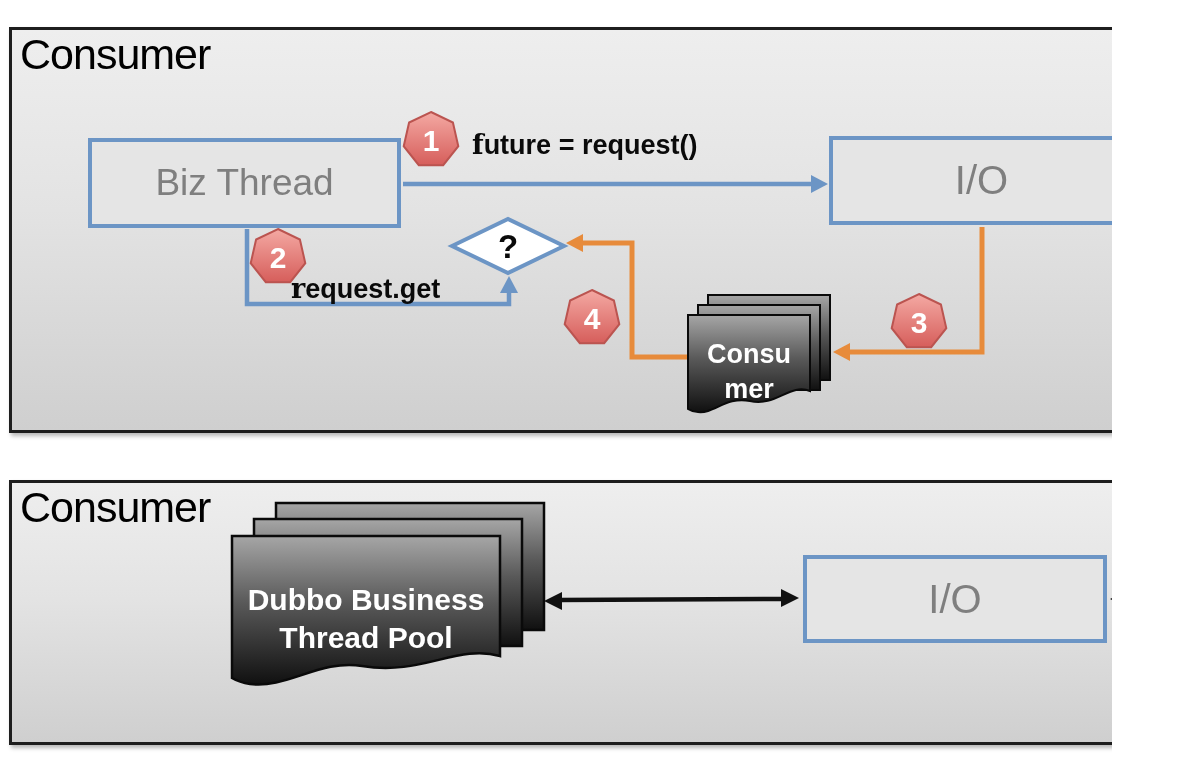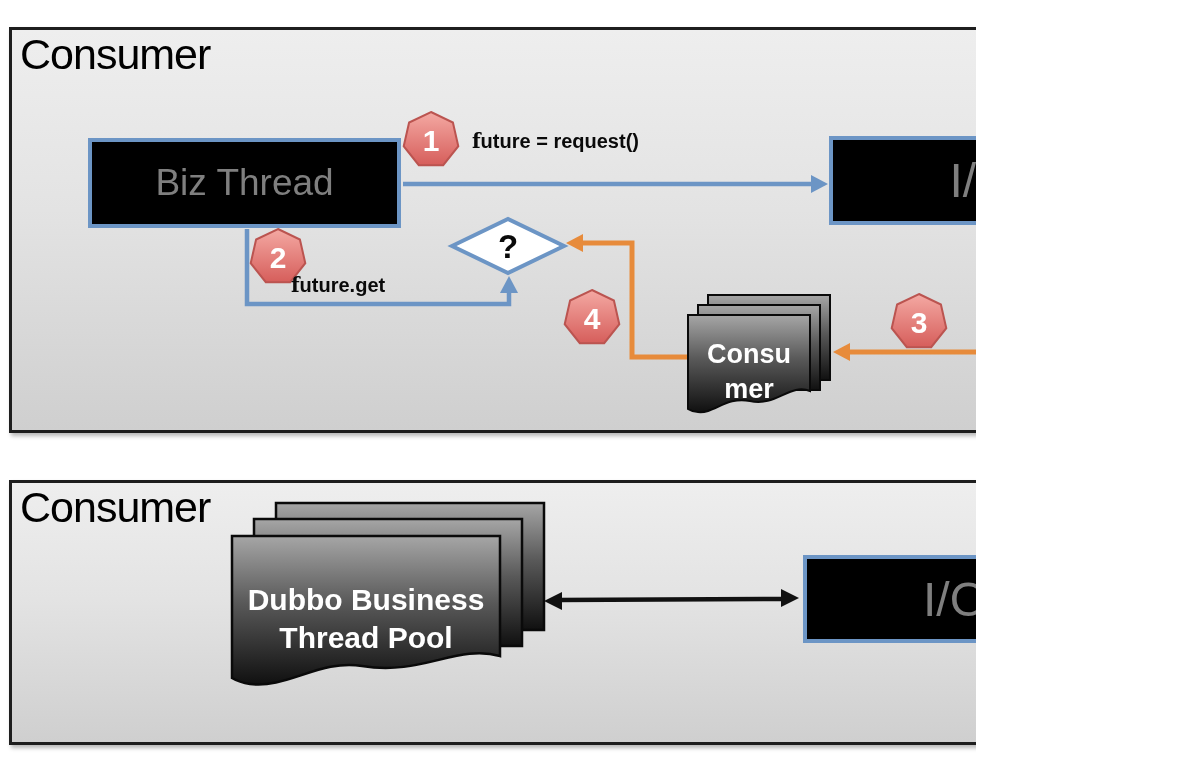--- a/index.html
+++ b/index.html
@@ -1,17 +1,17 @@
 <!DOCTYPE html>
 <html><head>
 <meta charset="utf-8">
 <style>
   html,body{margin:0;padding:0;background:#ffffff;}
   .canvas{
-    position:relative;width:976px;height:770px;overflow:hidden;
+    position:relative;width:1112px;height:770px;overflow:hidden;
     background:#ffffff;
     font-family:"Liberation Sans",sans-serif;
   }
   
   .panel{
     position:absolute;
     background:linear-gradient(180deg,#eeeeee 0%,#e3e3e3 45%,#cfcfcf 100%);
     border:3px solid #1e1e1e;
     box-shadow:2px 3px 4px rgba(0,0,0,.28);
     box-sizing:border-box;
@@ -19,33 +19,33 @@
   }
   .panel.consumer{left:9px;top:27px;width:1156px;height:406px;}
   .panel.provider{left:9px;top:480px;width:1156px;height:265px;}
   .panel-title{
     position:absolute;left:8px;top:0px;
     font-size:43px;line-height:1.15;color:#000;
     font-weight:400;letter-spacing:-1px;
   }
   
   .node{
-    position:absolute;background:#000000;border:4px solid #6c95c5;
+    position:absolute;background:#e5e5e5;border:4px solid #6c95c5;
     box-sizing:border-box;display:flex;align-items:center;justify-content:center;
     z-index:2;
   }
   .node .node-label{color:#7f7f7f;}
   .node.biz{left:88px;top:138px;width:313px;height:90px;}
   .node.biz .node-label{font-size:37px;}
   .node.io-top{left:829px;top:136px;width:305px;height:89px;}
   .node.io-bottom{left:803px;top:555px;width:304px;height:88px;}
-  .node .io-text{font-size:48px;text-align:right;}
+  .node .io-text{font-size:40px;text-align:right;}
   
   .cmd-label{
-    position:absolute;color:#0a0a0a;font-size:20px;font-weight:700;
+    position:absolute;color:#0a0a0a;font-size:27px;font-weight:700;
     z-index:6;display:block;letter-spacing:0px;
   }
   .cmd-label::first-letter{font-family:"DejaVu Serif",serif;font-weight:600;}
   .lbl-request{left:472px;top:129px;}
   .lbl-get{left:291px;top:273px;}
   .lbl-set{left:555px;top:261px;}
   
   svg.overlay{position:absolute;left:0;top:0;z-index:4;pointer-events:none;}
   .badge-num{font-size:30px;font-weight:700;fill:#ffffff;}
   .stack-text{font-weight:700;fill:#ffffff;}
@@ -67,21 +67,21 @@
     <span class="node-label">Biz Thread</span>
   </div>
   <div class="node io-top">
     <span class="node-label io-text">I/O</span>
   </div>
   <div class="node io-bottom">
     <span class="node-label io-text">I/O</span>
   </div>
 
   <div class="cmd-label lbl-request">future = request()</div>
-  <div class="cmd-label lbl-get">future.get</div>
+  <div class="cmd-label lbl-get">request.get</div>
 
   <svg class="overlay" width="1198" height="770" viewBox="0 0 1198 770">
     <defs>
       <linearGradient id="gradDark" x1="0" y1="0" x2="0" y2="1">
         <stop offset="0" stop-color="#a6a6a6"></stop>
         <stop offset="0.45" stop-color="#595959"></stop>
         <stop offset="1" stop-color="#101010"></stop>
       </linearGradient>
       <linearGradient id="gradBadge" x1="0" y1="0" x2="0" y2="1">
         <stop offset="0" stop-color="#f4a9a3"></stop>

